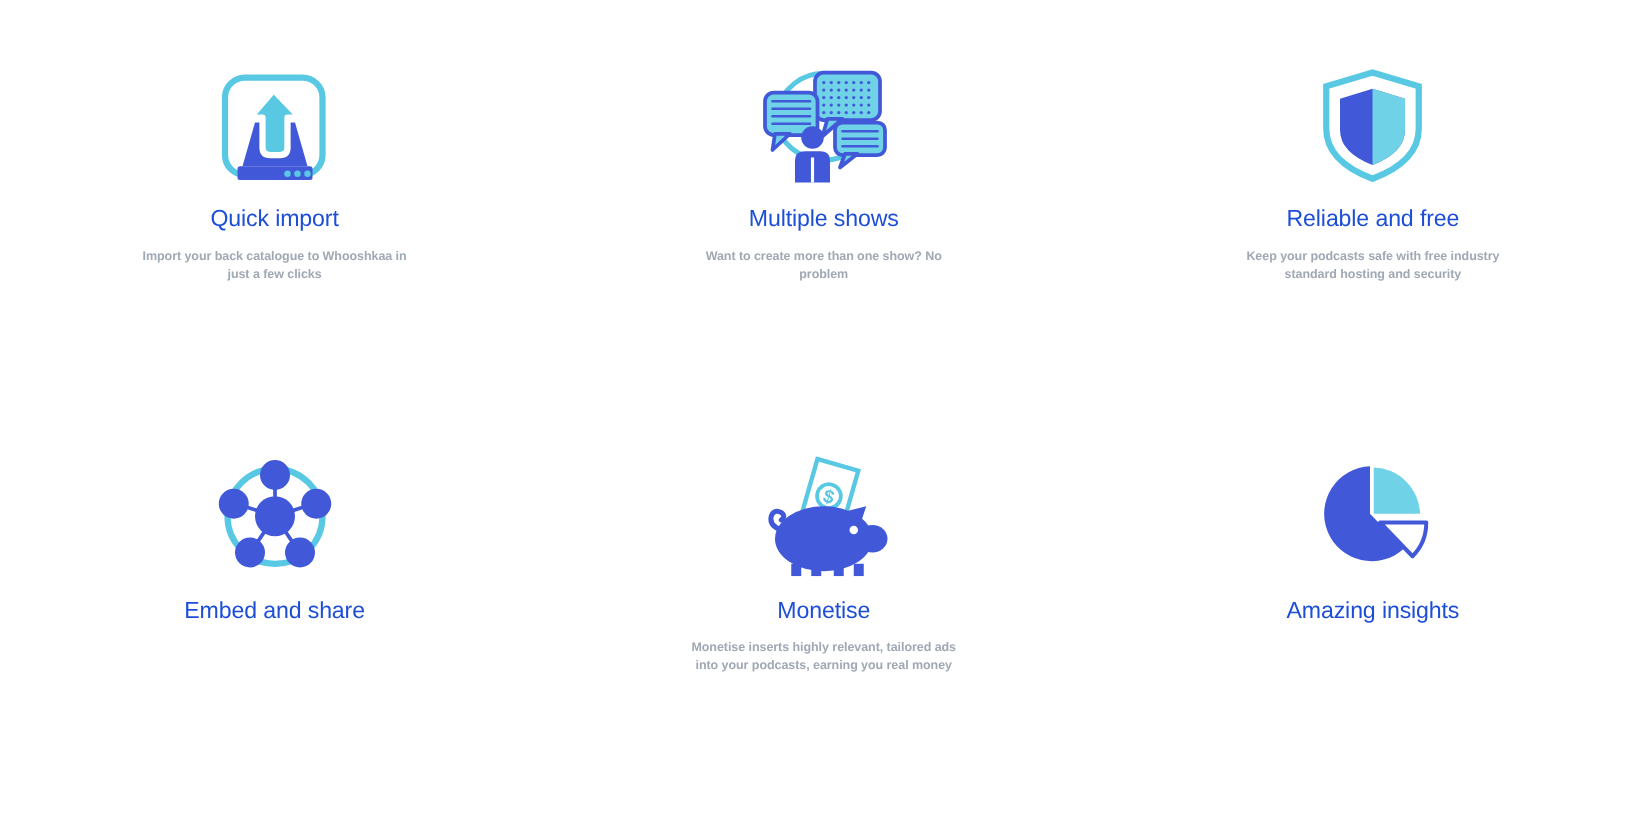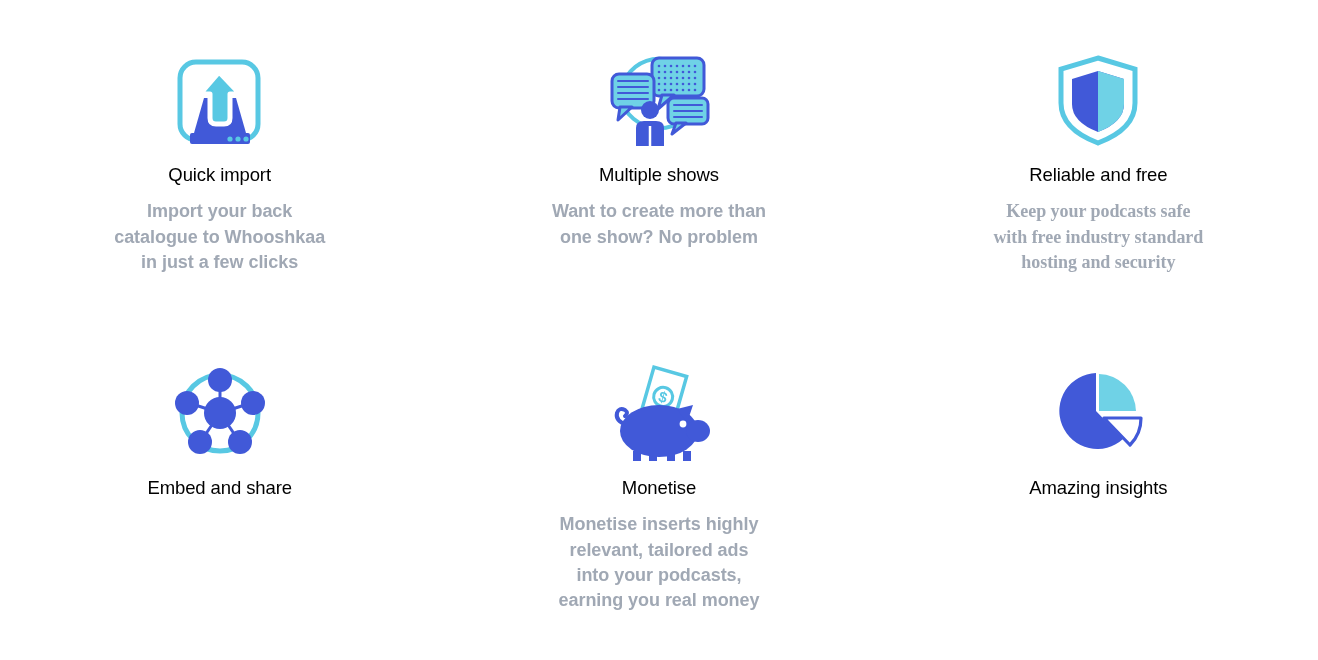--- a/index.html
+++ b/index.html
@@ -30,37 +30,37 @@
     height: 100px;
     display: flex;
     align-items: center;
     justify-content: center;
     margin-bottom: 14px;
   }
   .feature-icon svg { display: block; }
   .feature-title {
     font-size: 18.5px;
     font-weight: 400;
-    color: #000000;
+    color: #1d4ed8;
     letter-spacing: -0.1px;
     text-align: center;
     margin-bottom: 13px;
     line-height: 1.2;
   }
   .feature-desc {
-    font-size: 18px;
+    font-size: 10px;
     font-weight: 700;
     color: #a0a8b4;
     text-align: center;
     line-height: 1.41;
     max-width: 215px;
     letter-spacing: -0.05px;
   }
   .col2 .feature-desc { max-width: 216px; }
-  .col3 .feature-desc { max-width: 222px; font-family: Liberation Serif, serif; }
+  .col3 .feature-desc { max-width: 222px; }
 </style>
 </head>
 <body>
 
 <div class="features-grid">
 
   <div class="feature-card col1">
     <div class="feature-icon">
       <svg width="96" height="92" viewBox="0 0 96 92">
         <rect x="8" y="8" width="78" height="78" rx="16" ry="16" fill="none" stroke="#58c8e3" stroke-width="5"></rect>

